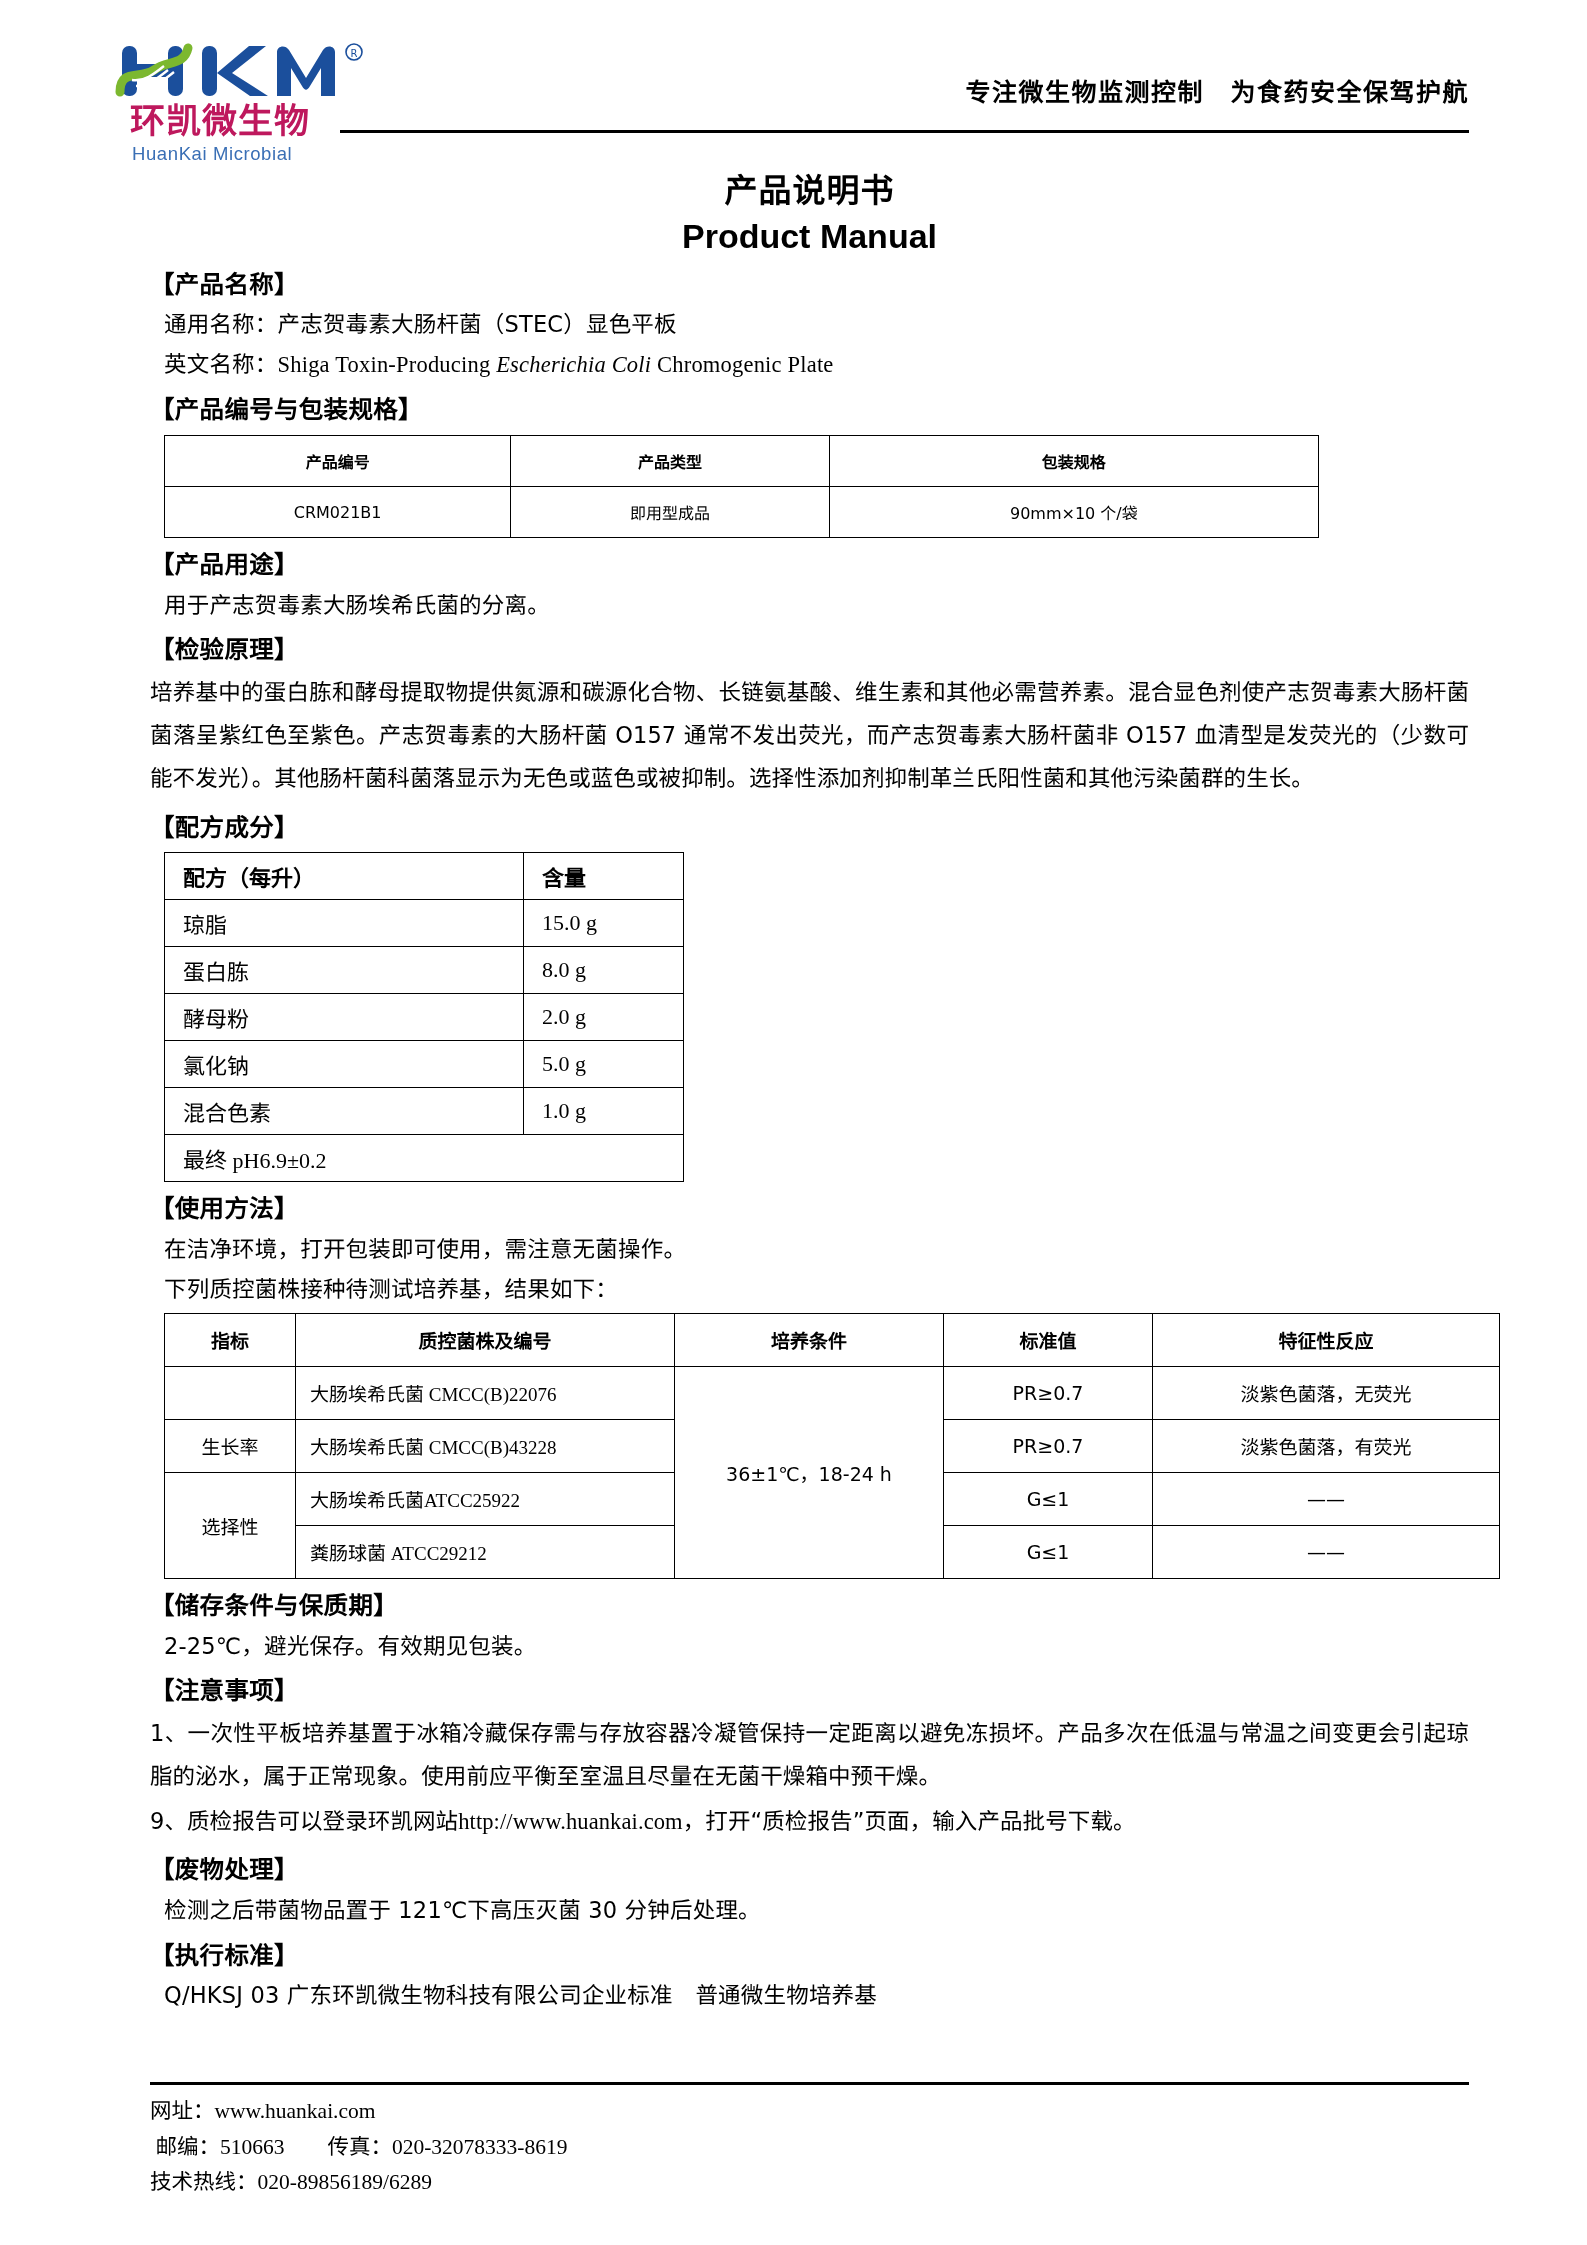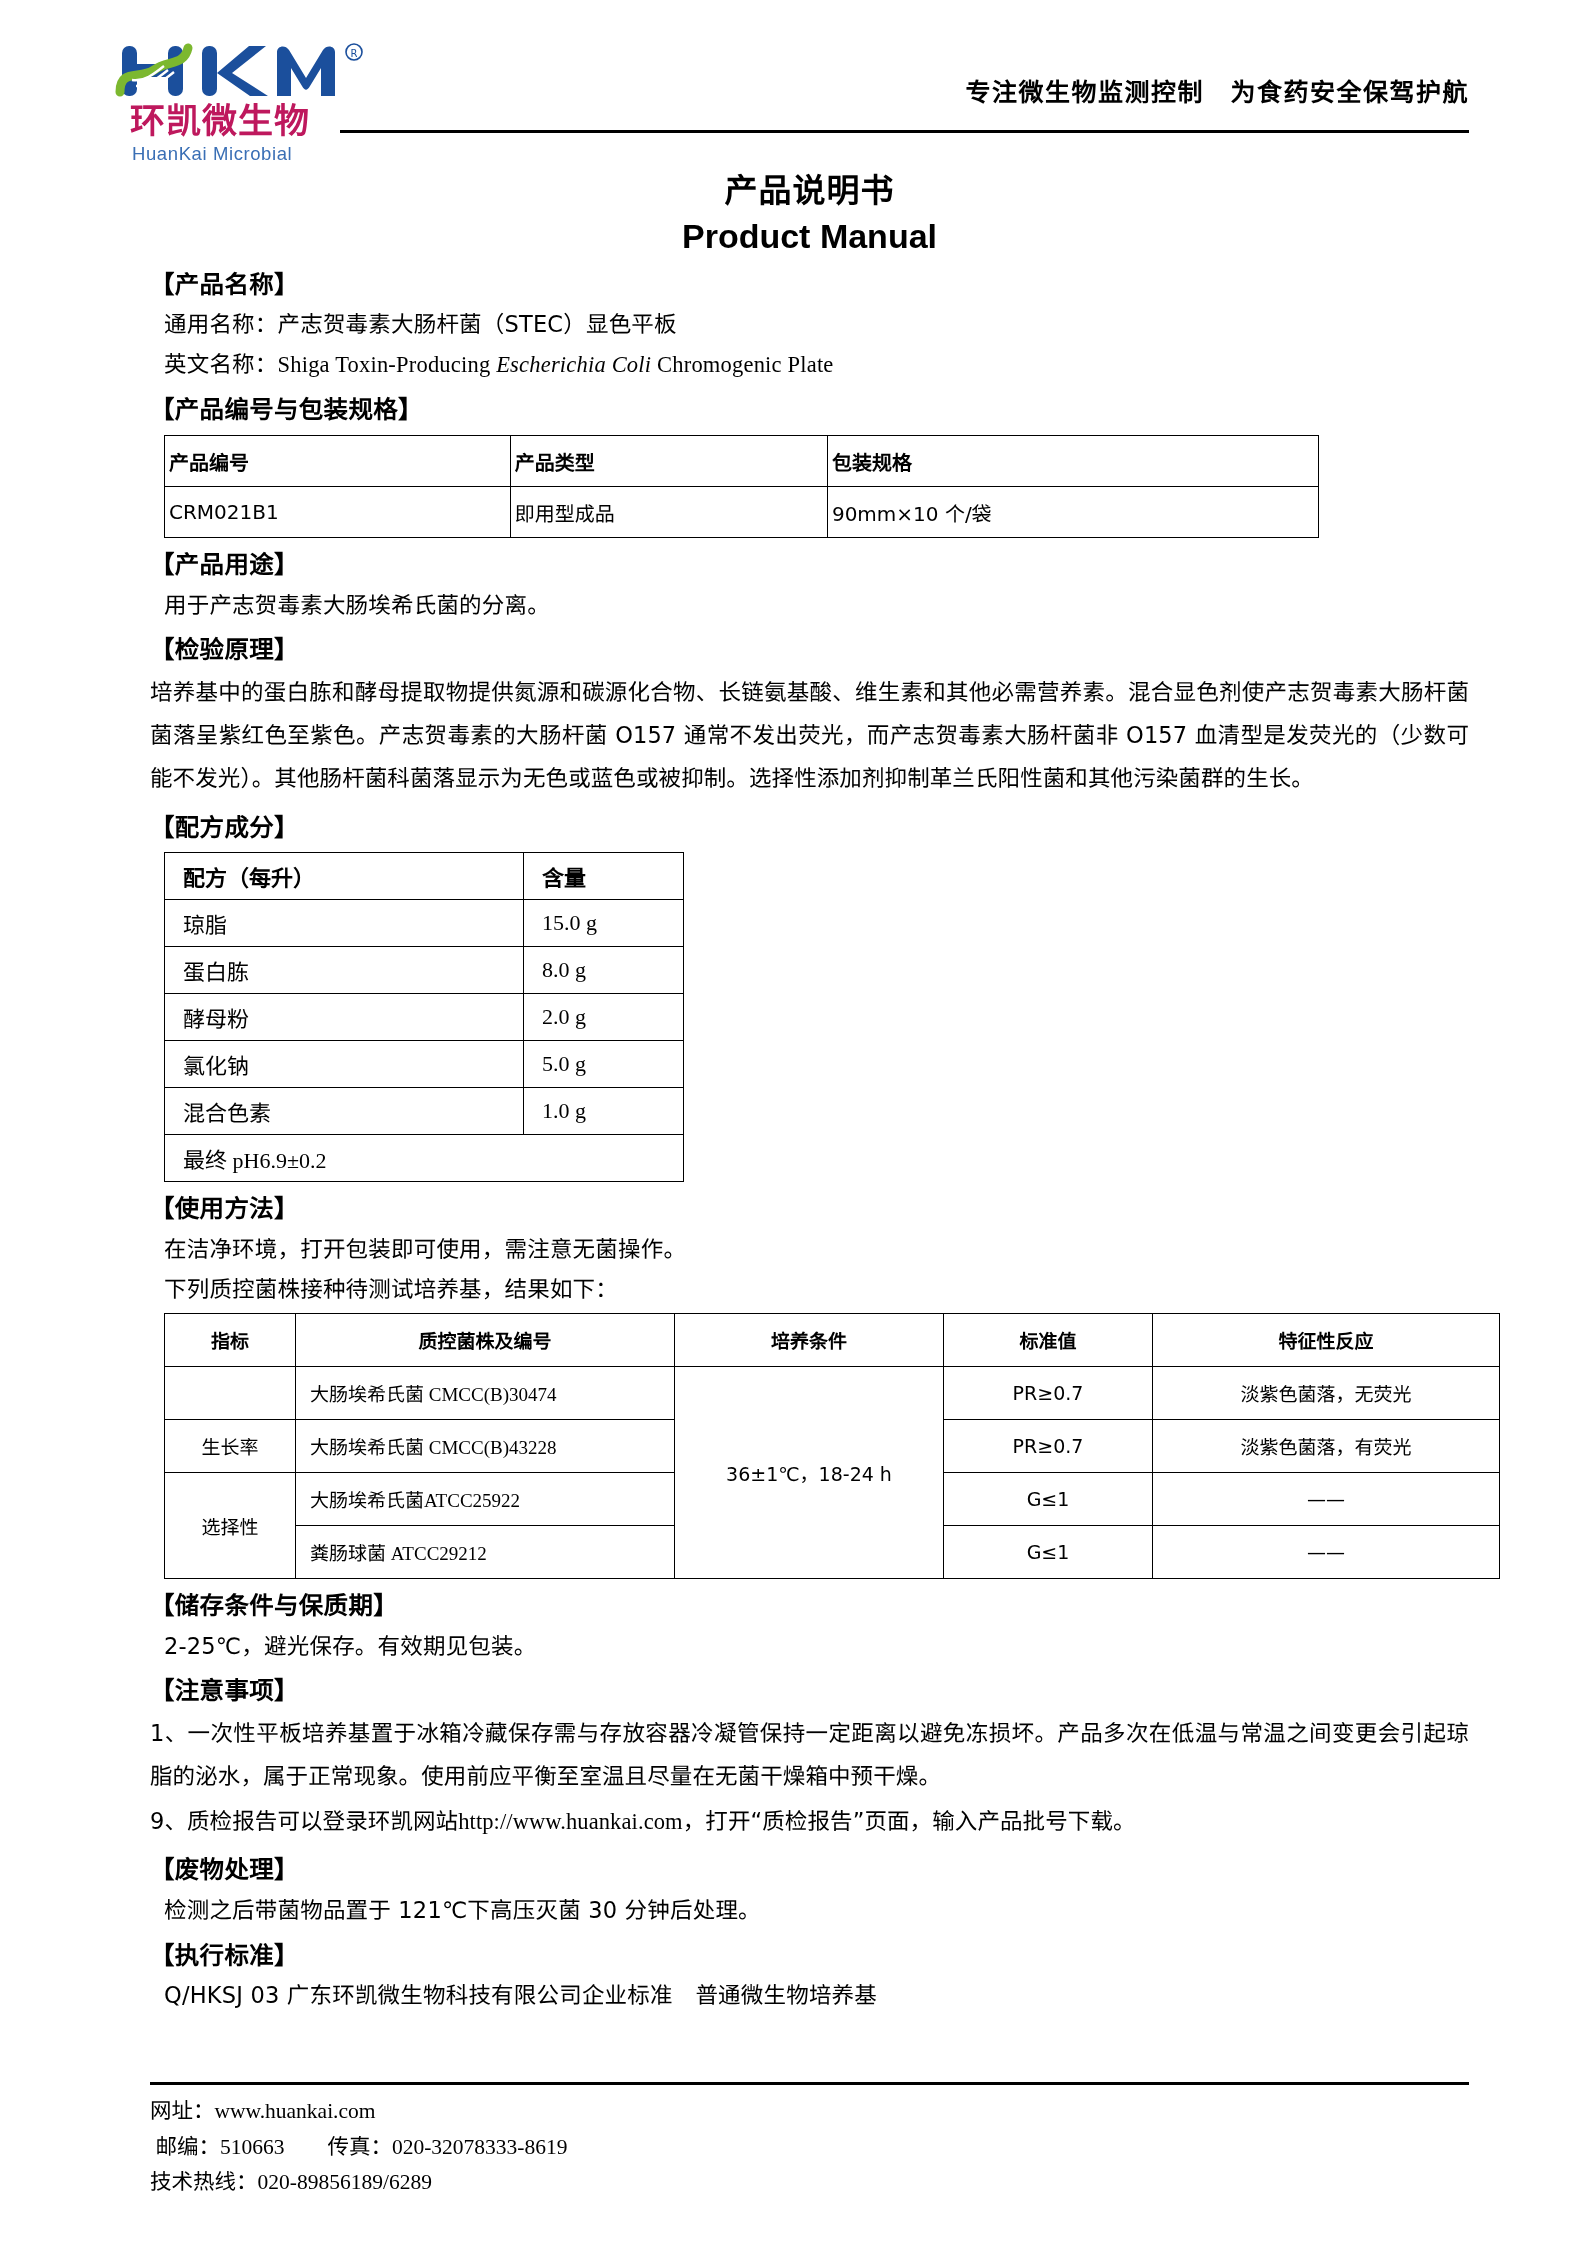--- a/index.html
+++ b/index.html
@@ -135,22 +135,22 @@
   table {
     border-collapse: collapse;
     font-family: "DejaVu Sans", sans-serif;
   }
   .tbl-spec {
     width: 1155px;
     margin: 6px 0 4px 14px;
   }
   .tbl-spec th, .tbl-spec td {
     border: 1.6px solid #000;
-    text-align: left;
-    font-size: 20px;
+    text-align: center;
+    font-size: 16px;
     padding: 8px 4px;
     height: 34px;
   }
   .tbl-spec th { font-weight: 700; }
   .tbl-spec td { font-weight: 400; }
 
   .tbl-formula {
     width: 520px;
     margin: 6px 0 4px 14px;
   }
@@ -324,21 +324,21 @@
         <th class="qc-c1">指标</th>
         <th class="qc-c2">质控菌株及编号</th>
         <th class="qc-c3">培养条件</th>
         <th class="qc-c4">标准值</th>
         <th class="qc-c5">特征性反应</th>
       </tr>
     </thead>
     <tbody>
       <tr>
         <td></td>
-        <td class="left serif">大肠埃希氏菌 CMCC(B)30474</td>
+        <td class="left serif">大肠埃希氏菌 CMCC(B)22076</td>
         <td rowspan="4">36±1℃，18-24 h</td>
         <td>PR≥0.7</td>
         <td>淡紫色菌落，无荧光</td>
       </tr>
       <tr>
         <td>生长率</td>
         <td class="left serif">大肠埃希氏菌 CMCC(B)43228</td>
         <td>PR≥0.7</td>
         <td>淡紫色菌落，有荧光</td>
       </tr>

